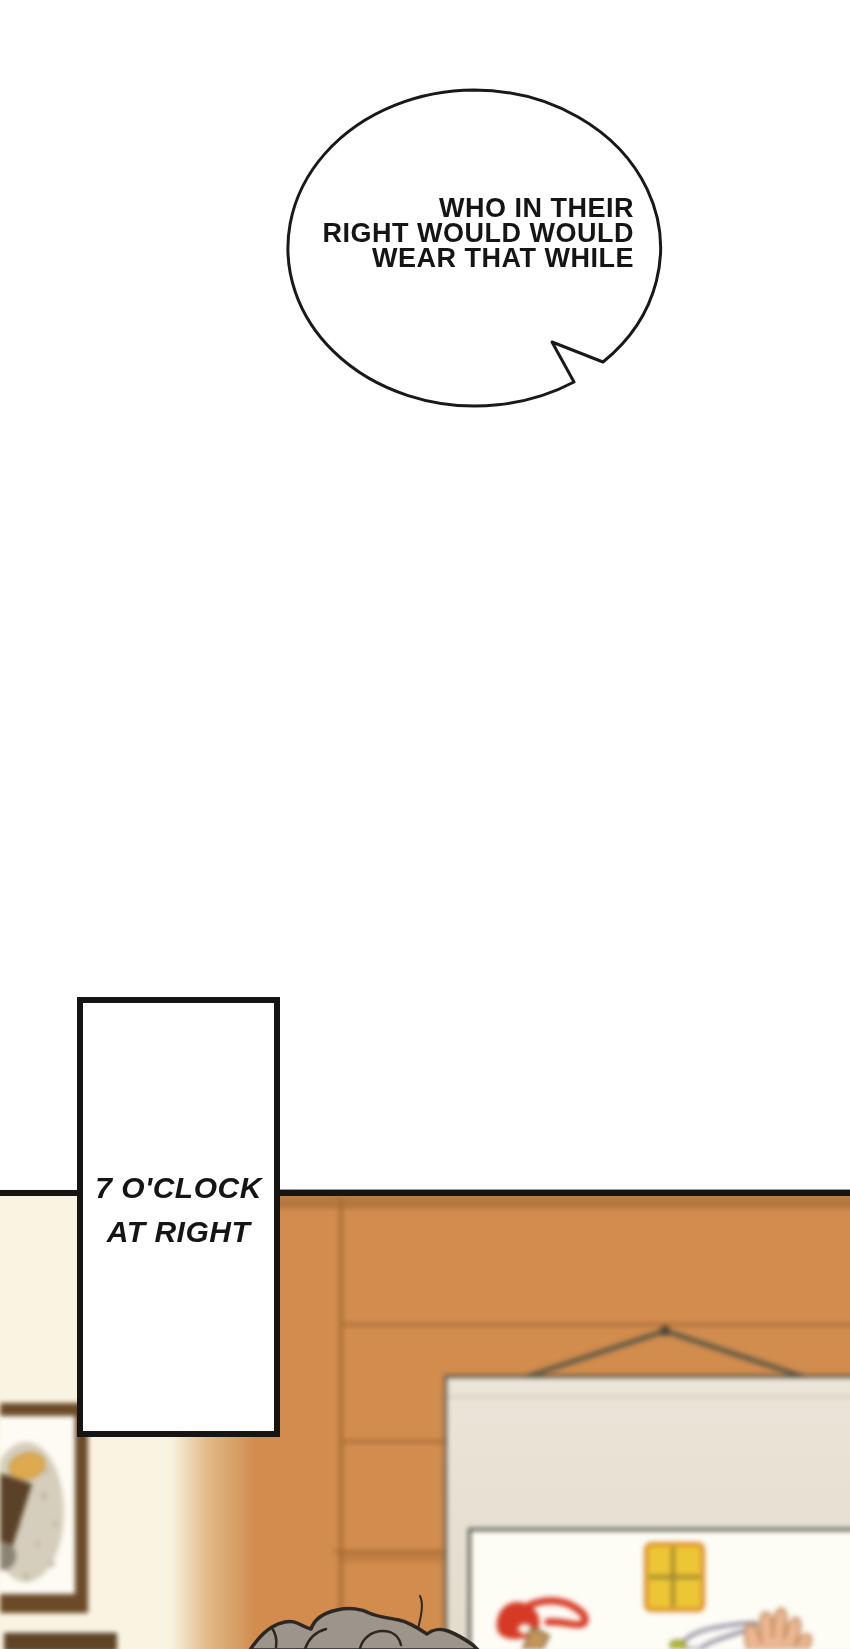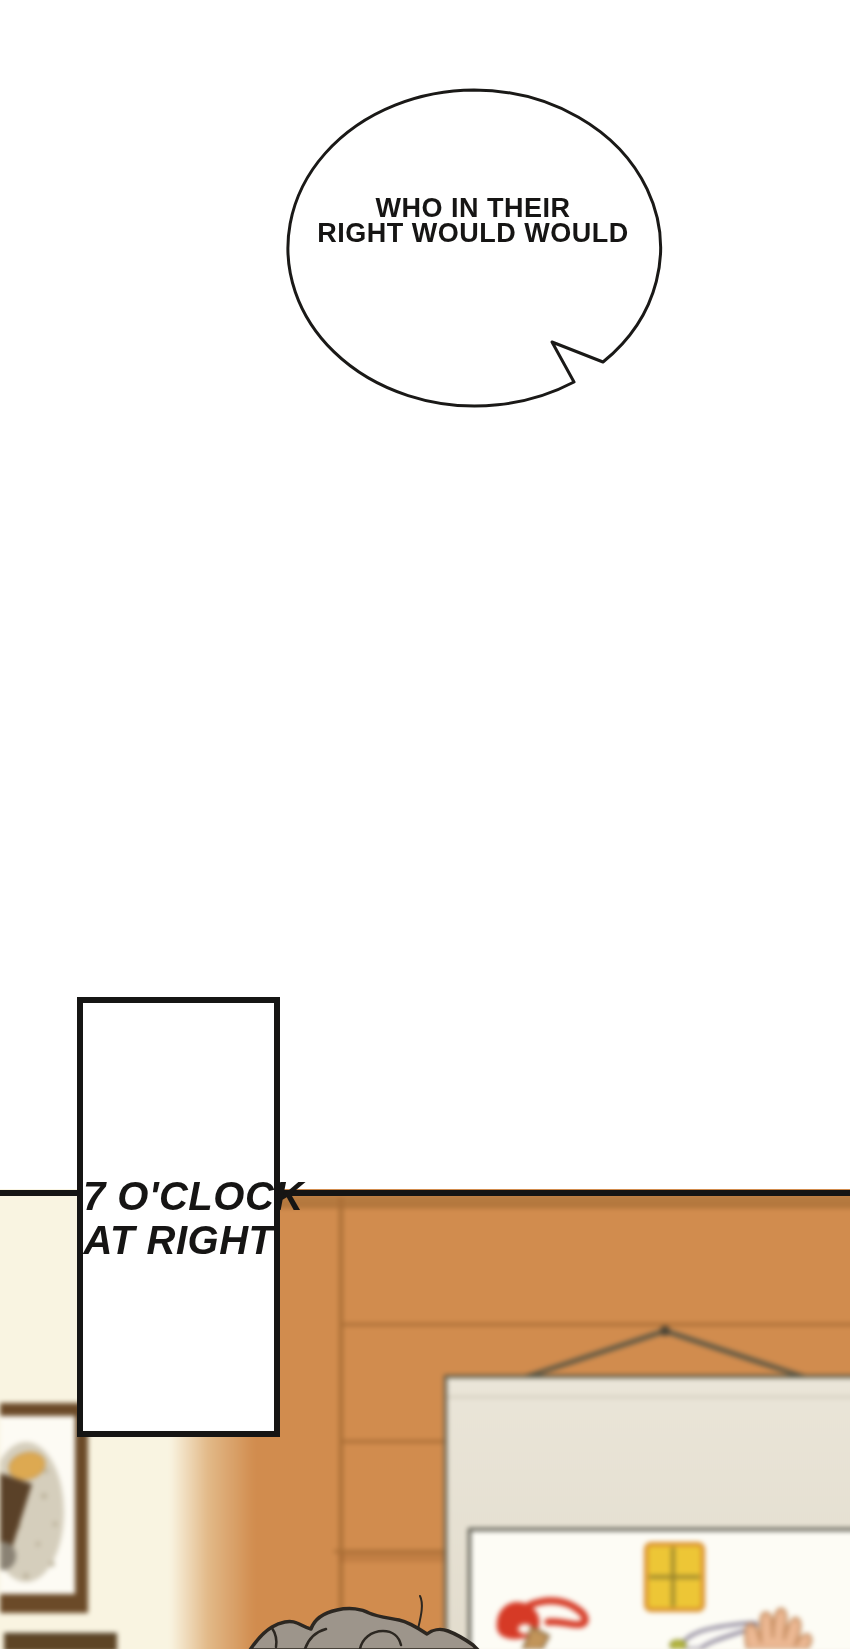--- a/index.html
+++ b/index.html
@@ -6,21 +6,21 @@
   .page{
     position:relative; width:850px; height:1649px; margin:0 auto;
     background:var(--paper,#fff); overflow:hidden;
     font-family:"Liberation Sans", sans-serif;
   }
   .abs{position:absolute;}
 
   
   .bubble-svg{left:262px; top:72px; width:424px; height:348px;}
   .bubble-text{
-    left:312px; top:196px; width:322px; text-align:center;
+    left:312px; top:196px; width:322px; text-align:right;
     color:var(--ink,#161514);
     font-weight:700; font-size:27px; line-height:25px; letter-spacing:.5px;
   }
   .bubble-text span{display:block; white-space:nowrap;}
 
   
   .panel{left:0; top:1189px; width:850px; height:460px; overflow:hidden; background:var(--cream_wall,#f9f4e1);}
   .blur-wrap{position:absolute; inset:0; filter:blur(2.6px);}
   .bg{position:absolute; left:-20px; top:-20px; width:890px; height:500px;
       background:linear-gradient(90deg,#f9f4e1 0px,#f9f4e1 190px,#e2b988 228px,#d18c4e 275px,#d18c4e 100%);}
@@ -44,38 +44,39 @@
       background:#5e4526; border-top:2px solid #3d2b15;}
   .overlay-svg{position:absolute; inset:0; width:850px; height:460px;}
 
   
   .panel-line{left:0; top:1190px; width:850px; height:6px; background:var(--ink,#161514);}
   .caption-box{
     left:77px; top:997px; width:203px; height:440px; box-sizing:border-box;
     background:#fff; border:6px solid var(--ink,#161514);
   }
   .caption-text{
-    position:absolute; left:0; right:0; top:171px; text-align:center;
-    font-style:italic; font-weight:700; font-size:40px; line-height:44px;
+    position:absolute; left:0; right:0; top:163px; text-align:center;
+    font-style:italic; font-weight:700; font-size:30px; line-height:44px;
     letter-spacing:.5px; color:var(--ink,#161514);
   }
   .caption-text span{display:block; white-space:nowrap;}
   .hair-svg{left:235px; top:1585px; width:255px; height:64px;}
 </style>
 </head>
 <body>
 
 <div class="page">
 
   <svg class="abs bubble-svg" viewBox="262 72 424 348">
     <path d="M 474 90 A 187 158 0 0 1 603 362 L 552 342 L 574 382 A 187 158 0 1 1 474 90 Z" fill="#ffffff" stroke="#1a1917" stroke-width="3" stroke-linejoin="round"></path>
   </svg>
   <div class="abs bubble-text">
     <span>WHO IN THEIR</span>
     <span>RIGHT WOULD WOULD</span>
+    <span>WEAR THAT WHILE</span>
   </div>
 
   <div class="abs panel">
     <div class="blur-wrap">
       <div class="bg"></div>
       <div class="wood-band"></div>
 
       <div class="seam" style="left:339px; top:8px; width:4px; height:452px;"></div>
       <div class="seam" style="left:341px; top:134px; right:-20px; height:3px;"></div>
       <div class="seam" style="left:341px; top:251px; width:104px; height:3px;"></div>

